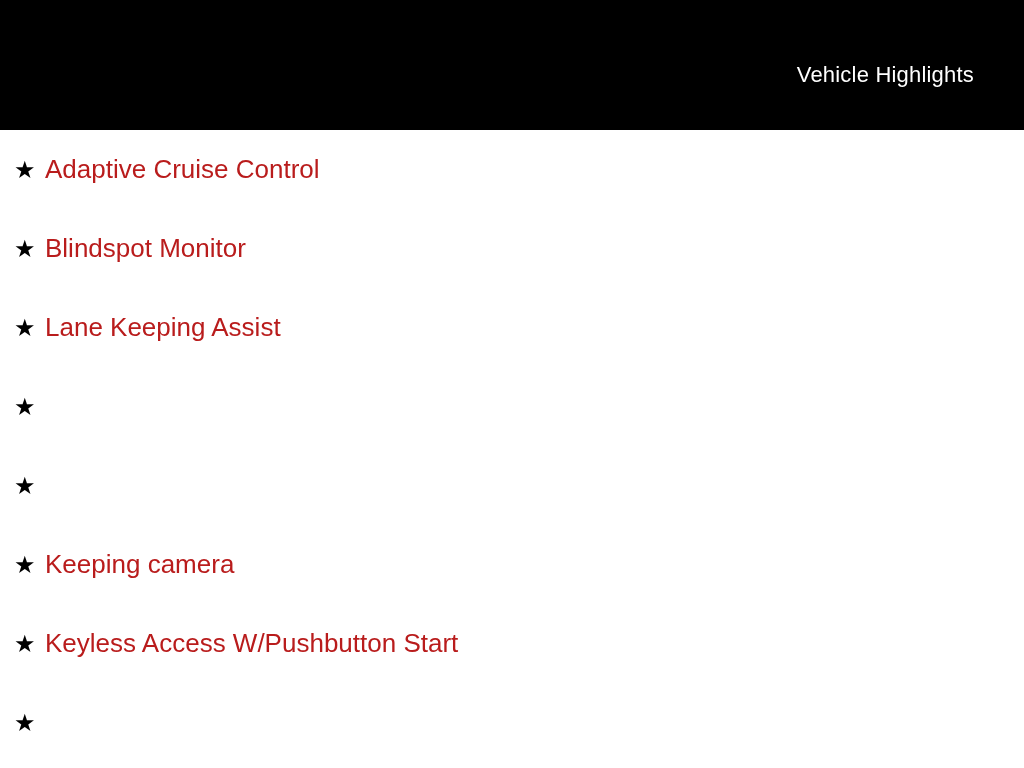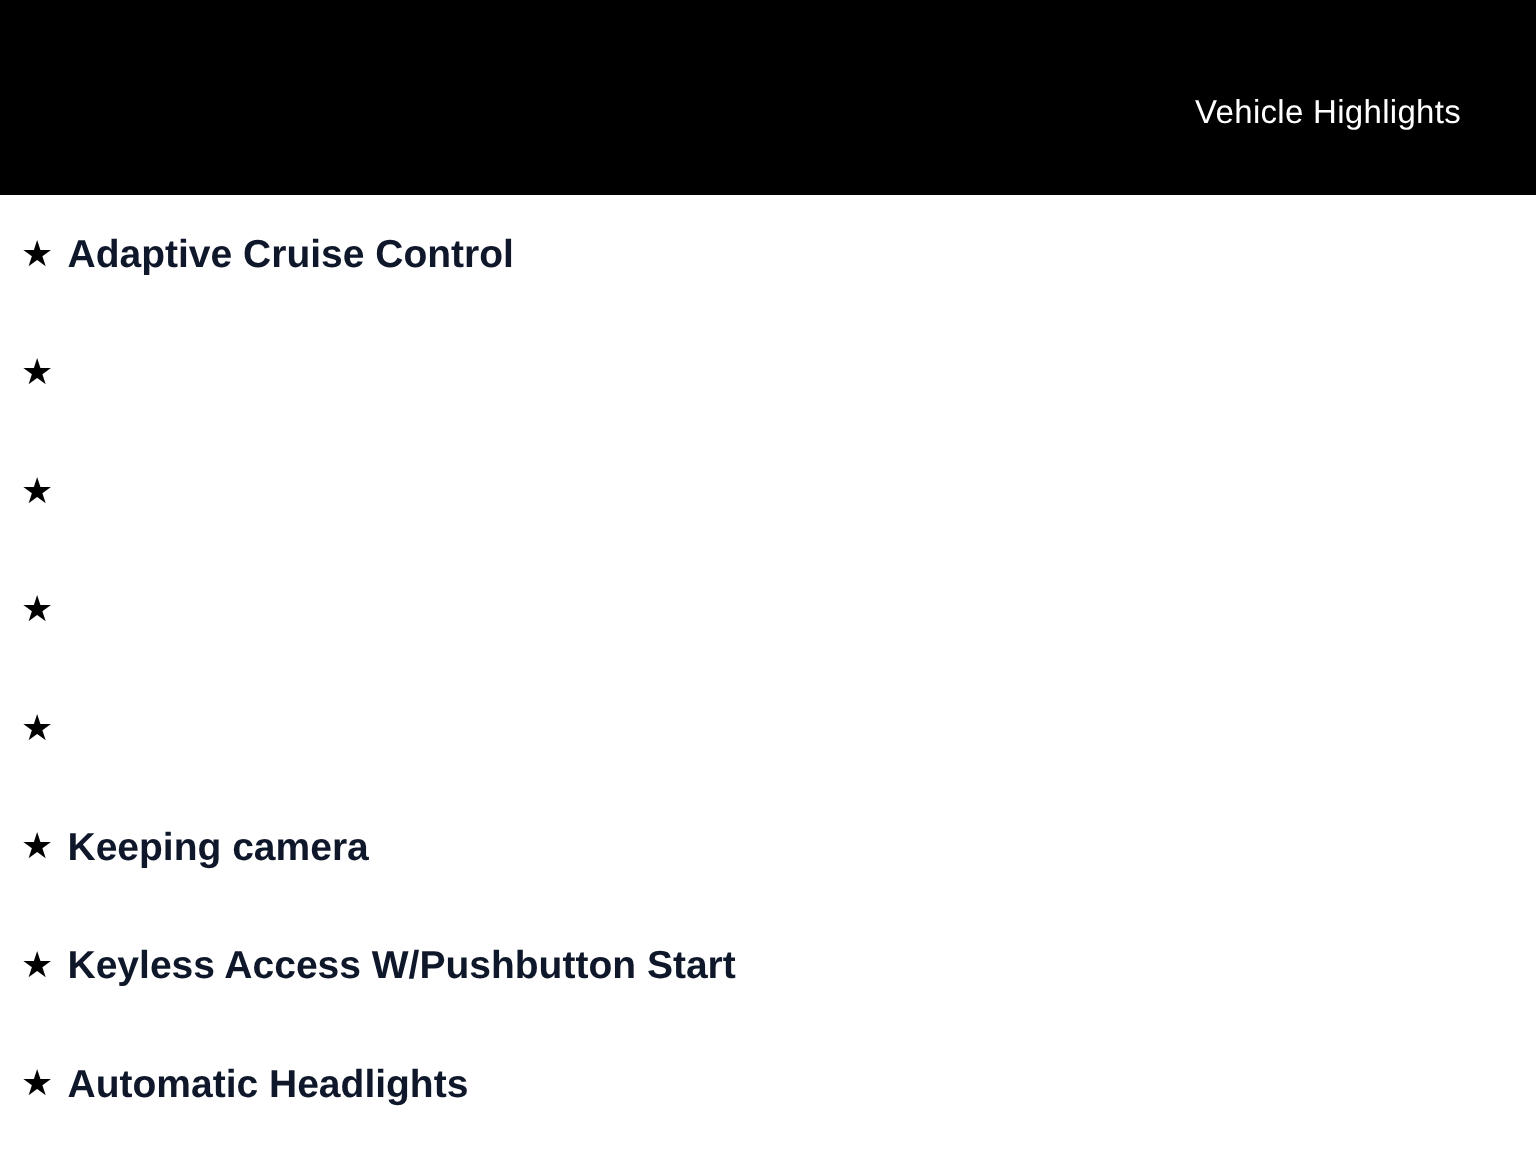--- a/index.html
+++ b/index.html
@@ -60,60 +60,61 @@
   .bullet-star {
     width: 31px;
     flex: 0 0 31px;
     color: #000000;
     font-size: 24px;
     line-height: 1;
     text-align: left;
   }
 
   .highlight-label {
-    color: #0f172a;
+    color: #b91c1c;
     font-size: 26px;
-    font-weight: 700;
+    font-weight: 400;
     line-height: 1.1;
     white-space: nowrap;
   }
 </style>
 </head>
 <body>
 
 <div class="page">
 
   <div class="header-bar">
     <div class="header-title">Vehicle Highlights</div>
   </div>
 
   <ul class="highlights-list">
     <li class="highlight-item">
       <span class="bullet-star">★</span>
       <span class="highlight-label">Adaptive Cruise Control</span>
     </li>
     <li class="highlight-item">
       <span class="bullet-star">★</span>
+      <span class="highlight-label">Blindspot Monitor</span>
     </li>
     <li class="highlight-item">
       <span class="bullet-star">★</span>
+      <span class="highlight-label">Lane Keeping Assist</span>
     </li>
     <li class="highlight-item">
       <span class="bullet-star">★</span>
     </li>
     <li class="highlight-item">
       <span class="bullet-star">★</span>
     </li>
     <li class="highlight-item">
       <span class="bullet-star">★</span>
       <span class="highlight-label">Keeping camera</span>
     </li>
     <li class="highlight-item">
       <span class="bullet-star">★</span>
       <span class="highlight-label">Keyless Access W/Pushbutton Start</span>
     </li>
     <li class="highlight-item">
       <span class="bullet-star">★</span>
-      <span class="highlight-label">Automatic Headlights</span>
     </li>
   </ul>
 
 </div>
 
 </body></html>

